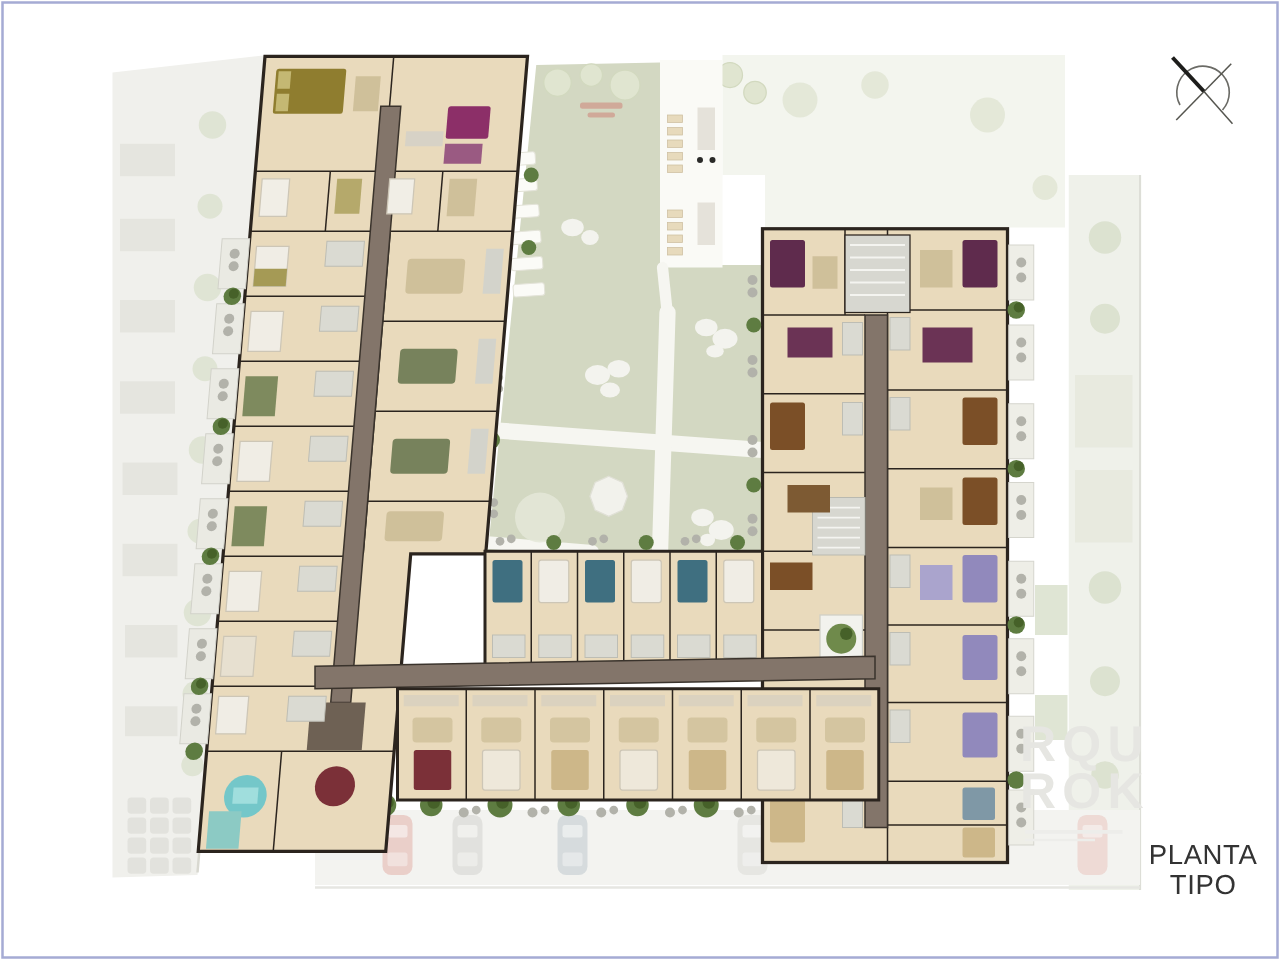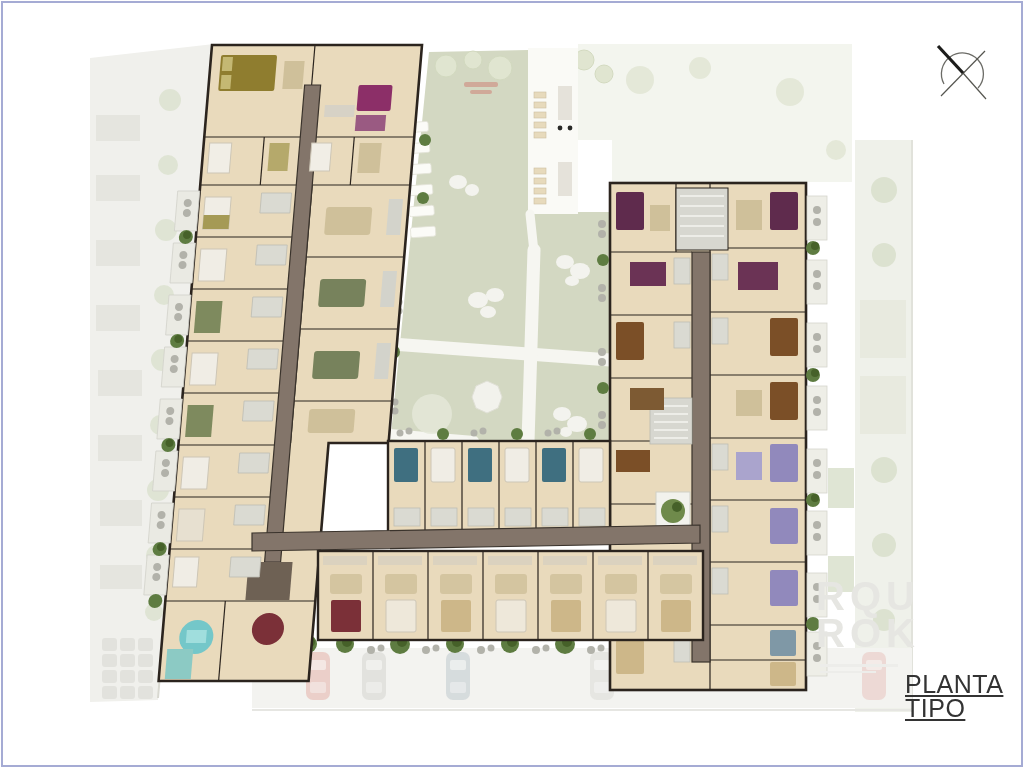--- a/index.html
+++ b/index.html
@@ -1,21 +1,21 @@
 <!DOCTYPE html>
 <html style="--frame: #a5abd4; --text: #333333; --watermark: #e6e6e2; --wall: #2b241e; --floor: #e9dabc; --floorLight: #f0e6cf; --corridor: #83756a; --corridorDark: #3a332c; --lawn: #d3d8c2; --lawnPale: #e9ecdd; --path: #f6f6f1; --deck: #fafaf6; --context: #f0f0ec; --contextEdge: #d8d8d0; --gray: #d7d7d0; --bush: #5e7c41; --bushDark: #466129; --olive: #8f7d2f; --oliveLight: #b5a96b; --magenta: #8c2f68; --plum: #5f2b4d; --lavender: #9189bc; --teal: #3f6f80; --tealLight: #8ccac4; --blue: #7f98a6; --brown: #7b4f27; --tan: #cdb789; --rugGreen: #77825c; --rugTan: #cfc09a; --maroon: #7b3038; --turquoise: #74c7c9; --chair: #b2b2aa; --carPink: #e8c3bd; --carGray: #dcdcd8; --carBlue: #cdd4d7; --red: #cf8b7f;"><head>
 <meta charset="utf-8">
 <style>
   html,body{margin:0;padding:0;background:#ffffff;}
   .canvas{position:relative;width:1024px;height:768px;background:#ffffff;overflow:hidden;
           font-family:"Liberation Sans", sans-serif;}
   .frame{position:absolute;inset:1px;border:2px solid var(--frame);pointer-events:none;z-index:40;}
   svg{position:absolute;left:0;top:0;}
-  .title-block{position:absolute;left:905px;top:672px;width:115px;z-index:30;
-               color:var(--text);font-size:25px;line-height:24px;letter-spacing:.5px;font-weight:400;text-decoration:underline;}
+  .title-block{position:absolute;left:905px;top:672px;width:115px;text-align:center;z-index:30;
+               color:var(--text);font-size:22px;line-height:24px;letter-spacing:.5px;font-weight:400;}
   .watermark{position:absolute;left:816px;top:578px;z-index:20;color:var(--watermark);
              font-weight:bold;font-size:40px;line-height:37px;letter-spacing:5px;}
   .wm-bar{position:absolute;background:#ededea;z-index:20;}
   .compass{position:absolute;left:930px;top:40px;z-index:30;}
   
   .wall{stroke:var(--wall);fill:none;}
   .thin{stroke:var(--wall);stroke-width:1.2;fill:none;}
 </style>
 </head>
 <body>

